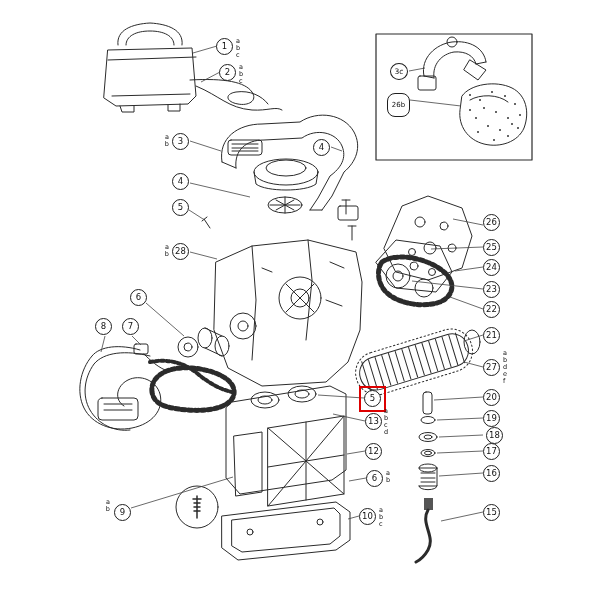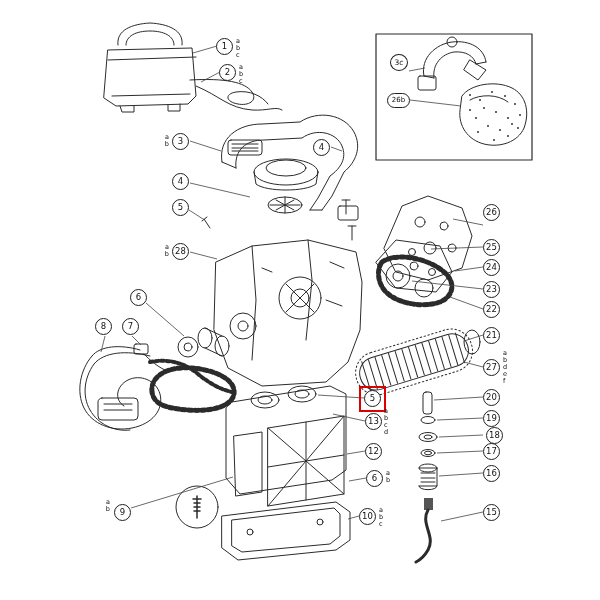--- a/index.html
+++ b/index.html
@@ -268,23 +268,23 @@
   <div class="callout" style="left:483px;top:465px">16</div>
   <div class="callout" style="left:483px;top:443px">17</div>
   <div class="callout" style="left:486px;top:427px">18</div>
   <div class="callout" style="left:483px;top:410px">19</div>
   <div class="callout" style="left:483px;top:389px">20</div>
   <div class="callout" style="left:483px;top:327px">21</div>
   <div class="callout" style="left:483px;top:301px">22</div>
   <div class="callout" style="left:483px;top:281px">23</div>
   <div class="callout" style="left:483px;top:259px">24</div>
   <div class="callout" style="left:483px;top:239px">25</div>
-  <div class="callout" style="left:483px;top:204px">26</div>
+  <div class="callout" style="left:483px;top:214px">26</div>
   <div class="callout" style="left:483px;top:359px">27</div>
   <div class="sub" style="left:503px;top:350px">a
 b
 d
 e
 f</div>
-  <div class="callout" style="left:390px;top:54px;width:18px;font-size:7.5px">3c</div>
-  <div class="callout pill" style="left:387px;top:93px;width:23px;height:15px;font-size:7px">26b</div>
+  <div class="callout" style="left:390px;top:63px;width:18px;font-size:7.5px">3c</div>
+  <div class="callout pill" style="left:387px;top:93px;width:23px;height:24px;font-size:7px">26b</div>
 
 </div>
 
 </body></html>

